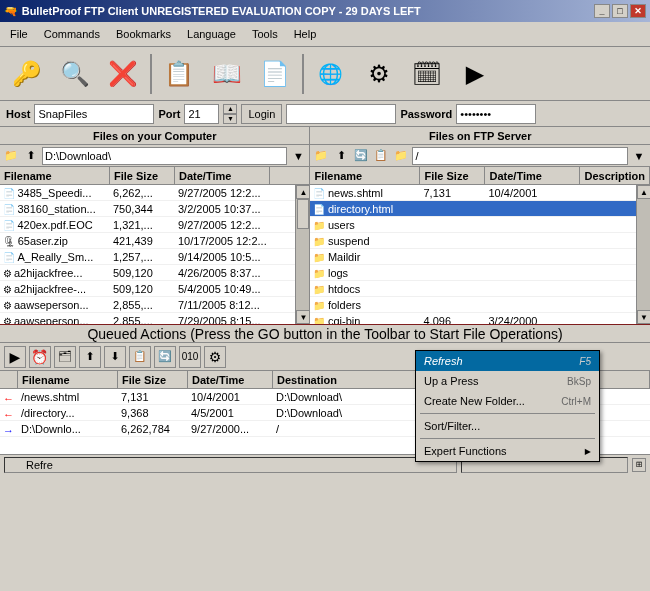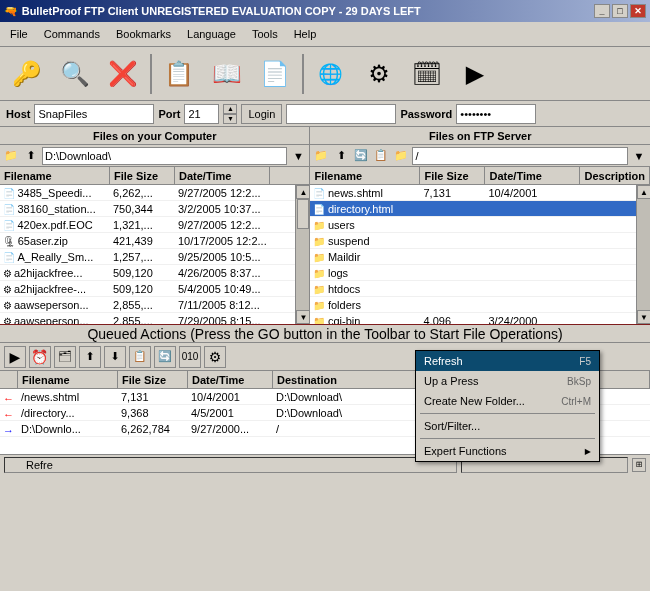--- a/index.html
+++ b/index.html
@@ -286,22 +286,23 @@
     }
     .ctx-item {
       height: 20px;
       display: flex;
       align-items: center;
       justify-content: space-between;
       padding: 0 8px;
       cursor: pointer;
     }
     .ctx-item:first-child {
-      background: #0c4a6e;
+      background: #0369a1;
       color: white;
+      font-style: italic;
     }
     .ctx-sep { height: 1px; background: #888; margin: 2px 4px; }
     .ctx-shortcut { color: #666; font-size: 10px; }
     .ctx-item:first-child .ctx-shortcut { color: #ccc; }
     .ctx-arrow { font-size: 8px; }
 
     
     .panel-body {
       display: flex;
       flex: 1;
@@ -395,21 +396,21 @@
           <div class="file-cell col-datetime">9/27/2005 12:2...</div>
         </div>
         <div class="file-row">
           <div class="file-cell col-filename"><span class="file-icon">🗜</span>65aser.zip</div>
           <div class="file-cell col-filesize">421,439</div>
           <div class="file-cell col-datetime">10/17/2005 12:2...</div>
         </div>
         <div class="file-row">
           <div class="file-cell col-filename"><span class="file-icon">📄</span>A_Really_Sm...</div>
           <div class="file-cell col-filesize">1,257,...</div>
-          <div class="file-cell col-datetime">9/25/2005 10:5...</div>
+          <div class="file-cell col-datetime">9/14/2005 10:5...</div>
         </div>
         <div class="file-row">
           <div class="file-cell col-filename"><span class="file-icon">⚙</span>a2hijackfree...</div>
           <div class="file-cell col-filesize">509,120</div>
           <div class="file-cell col-datetime">4/26/2005 8:37...</div>
         </div>
         <div class="file-row">
           <div class="file-cell col-filename"><span class="file-icon">⚙</span>a2hijackfree-...</div>
           <div class="file-cell col-filesize">509,120</div>
           <div class="file-cell col-datetime">5/4/2005 10:49...</div>

